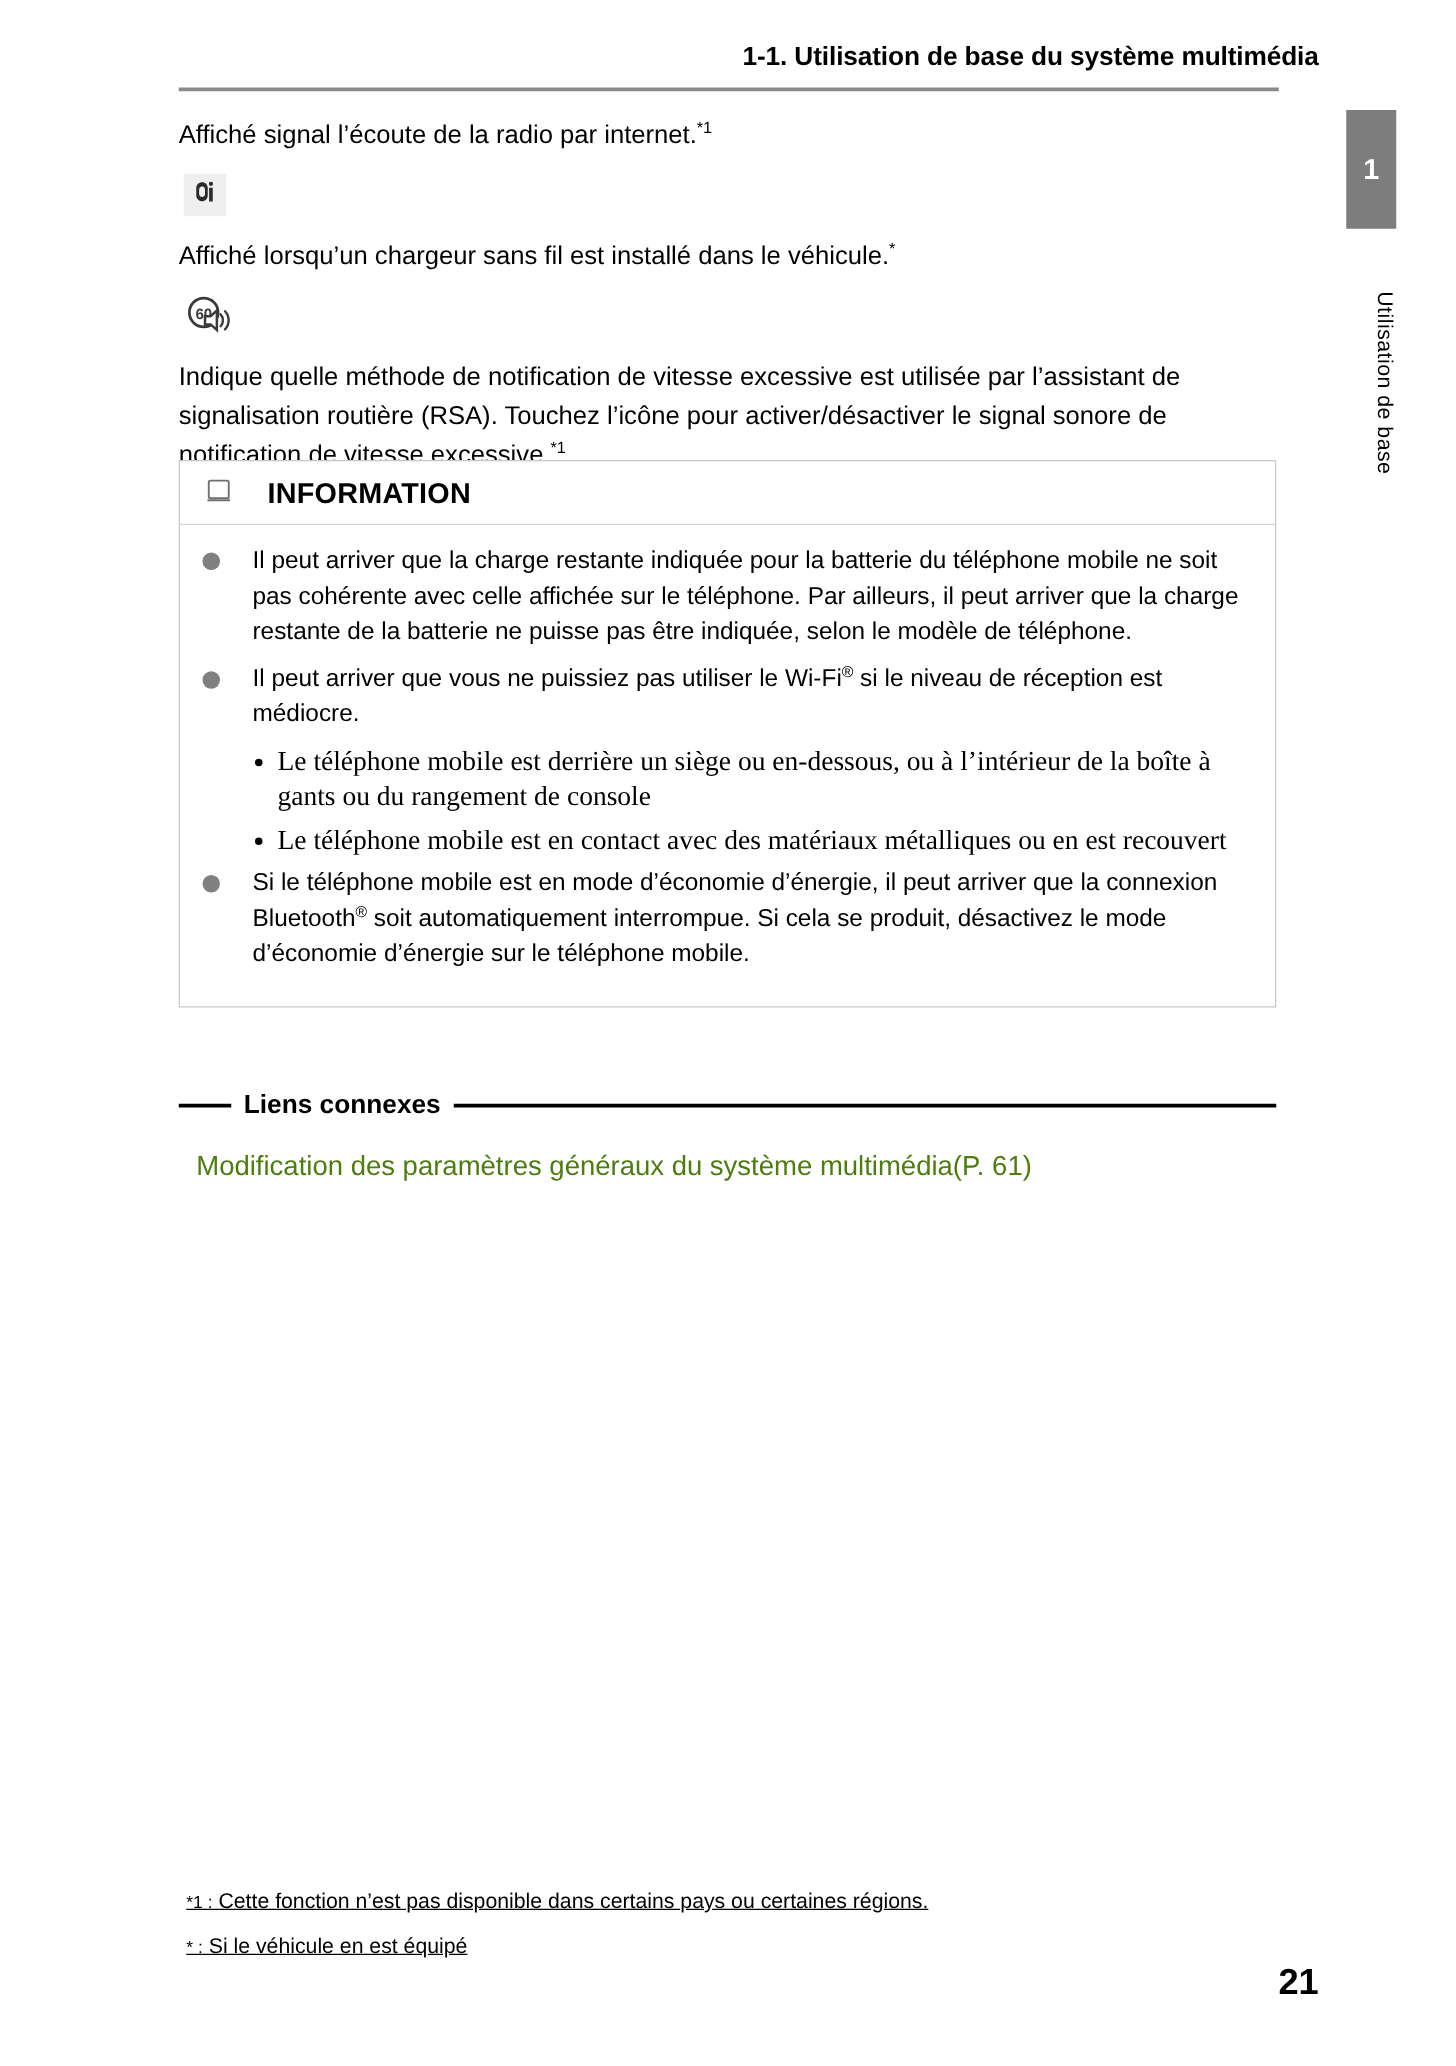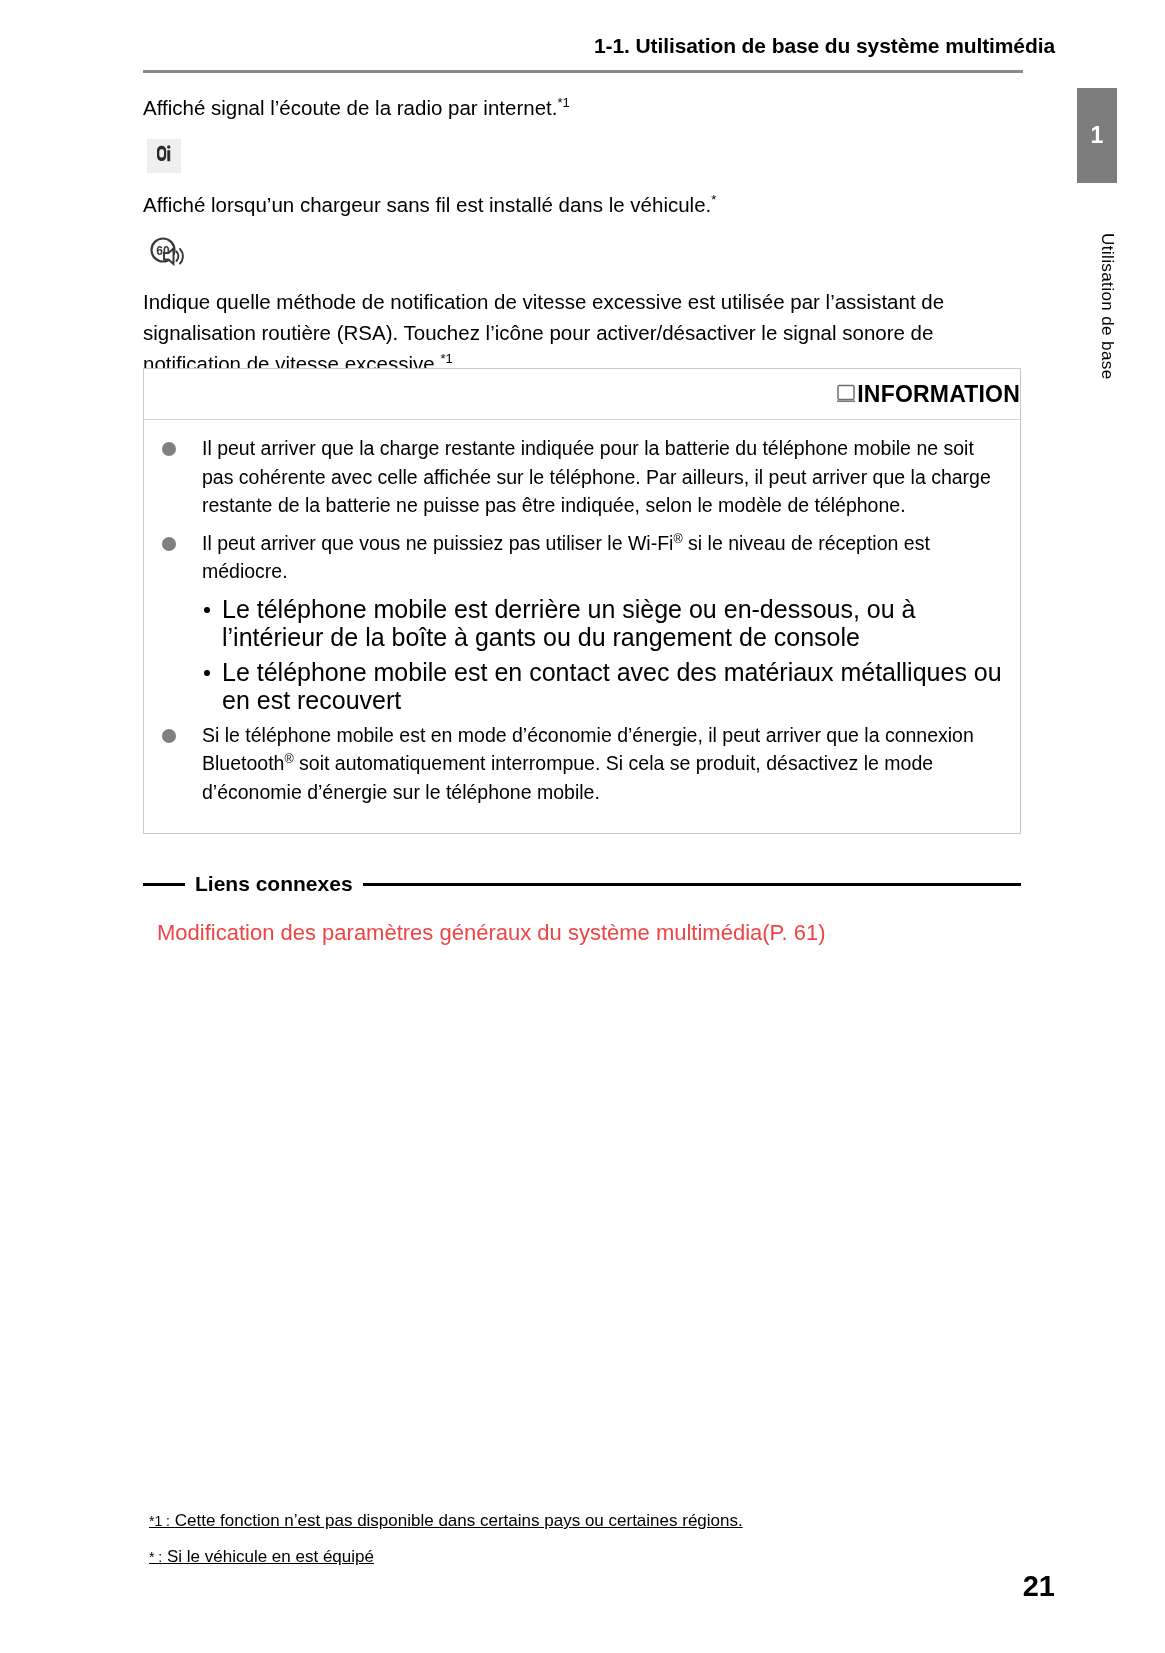--- a/index.html
+++ b/index.html
@@ -120,24 +120,23 @@
     left: 110px;
     top: 368px;
     width: 878px;
     border: 1px solid #c8c8c8;
     background: #ffffff;
     box-sizing: border-box;
   }
   .info-head {
     display: flex;
     align-items: center;
-    gap: 0;
+    gap: 28px;
     padding: 12px 0 11px 20px;
     border-bottom: 1px solid #d5d5d5;
-    justify-content: flex-end;
   }
   .info-head-icon { display: block; }
   .info-head-title {
     font-size: 23px;
     font-weight: bold;
     letter-spacing: 0.2px;
   }
   .info-body {
     padding: 14px 18px 18px 18px;
   }
@@ -170,22 +169,23 @@
   }
   .sub-dot {
     flex: 0 0 auto;
     width: 6px;
     height: 6px;
     border-radius: 50%;
     background: #000;
     margin: 12px 12px 0 0;
   }
   .sub-text {
-    font-size: 25px;
+    font-size: 22px;
     line-height: 28.5px;
+    font-family: Liberation Serif, serif;
   }
   sup.reg {
     font-size: 12.5px;
     vertical-align: super;
     line-height: 0;
   }
 
   
   .related {
     position: absolute;
@@ -213,21 +213,21 @@
     font-weight: bold;
     white-space: nowrap;
   }
   .link-list {
     margin-top: 22px;
   }
   .doc-link {
     display: block;
     font-size: 22px;
     line-height: 30px;
-    color: #ef4444;
+    color: #4d7c0f;
     margin: 0 0 24px 14px;
     text-decoration: none;
     cursor: pointer;
   }
 
   
   .footnotes {
     position: absolute;
     left: 116px;
     top: 1508px;

